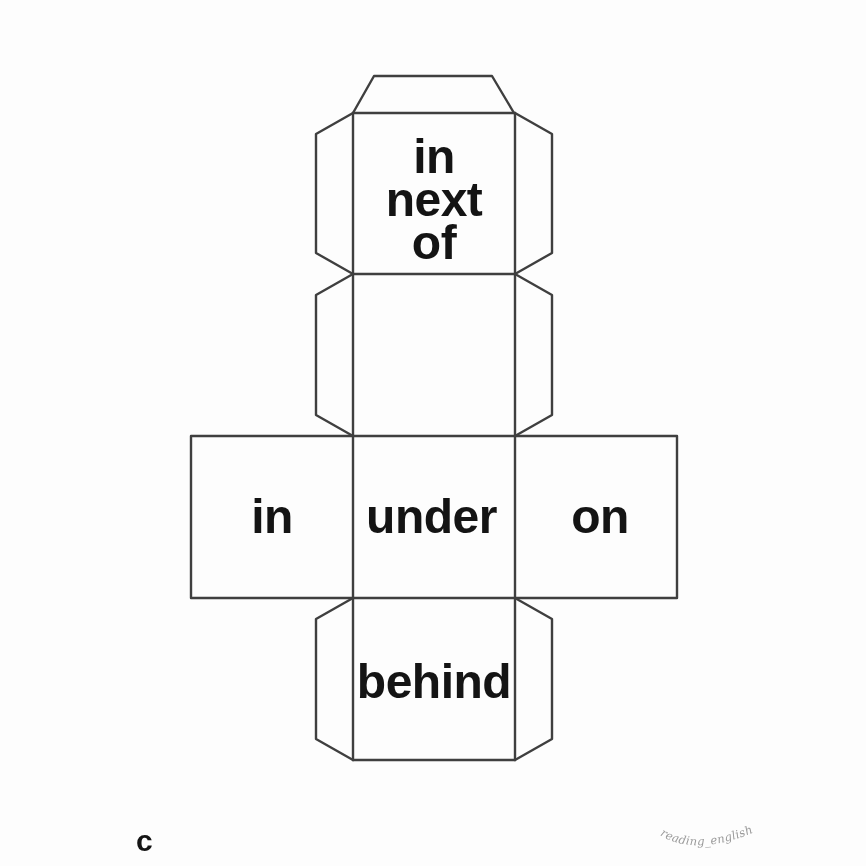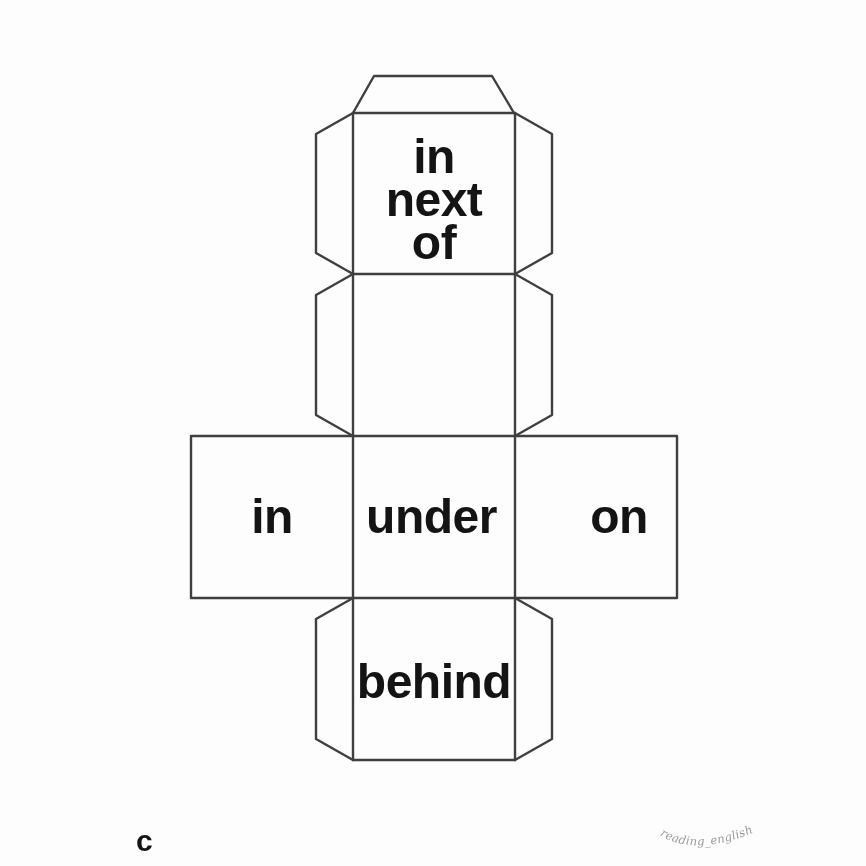--- a/index.html
+++ b/index.html
@@ -43,21 +43,21 @@
     font-size: 48px;
     line-height: 0.9;
     text-align: center;
     letter-spacing: -0.5px;
   }
   .face span { display: block; }
   .face-0 { left: 353px; top: 113px; width: 162px; height: 161px; padding-top: 12px; }
   .face-1 { left: 353px; top: 274px; width: 162px; height: 162px; padding-top: 10px; }
   .face-2 { left: 191px; top: 436px; width: 162px; height: 162px; }
   .face-3 { left: 353px; top: 436px; width: 157px; height: 162px; }
-  .face-4 { left: 534px; top: 436px; width: 170px; height: 162px; }
+  .face-4 { left: 515px; top: 436px; width: 170px; height: 162px; }
   .face-5 { left: 353px; top: 598px; width: 162px; height: 162px; padding-top: 6px; }
   .page-letter {
     position: absolute;
     left: 136px;
     top: 826px;
     font-size: 30px;
     font-weight: 600;
     color: var(--ink, #141414);
     line-height: 1;
   }

